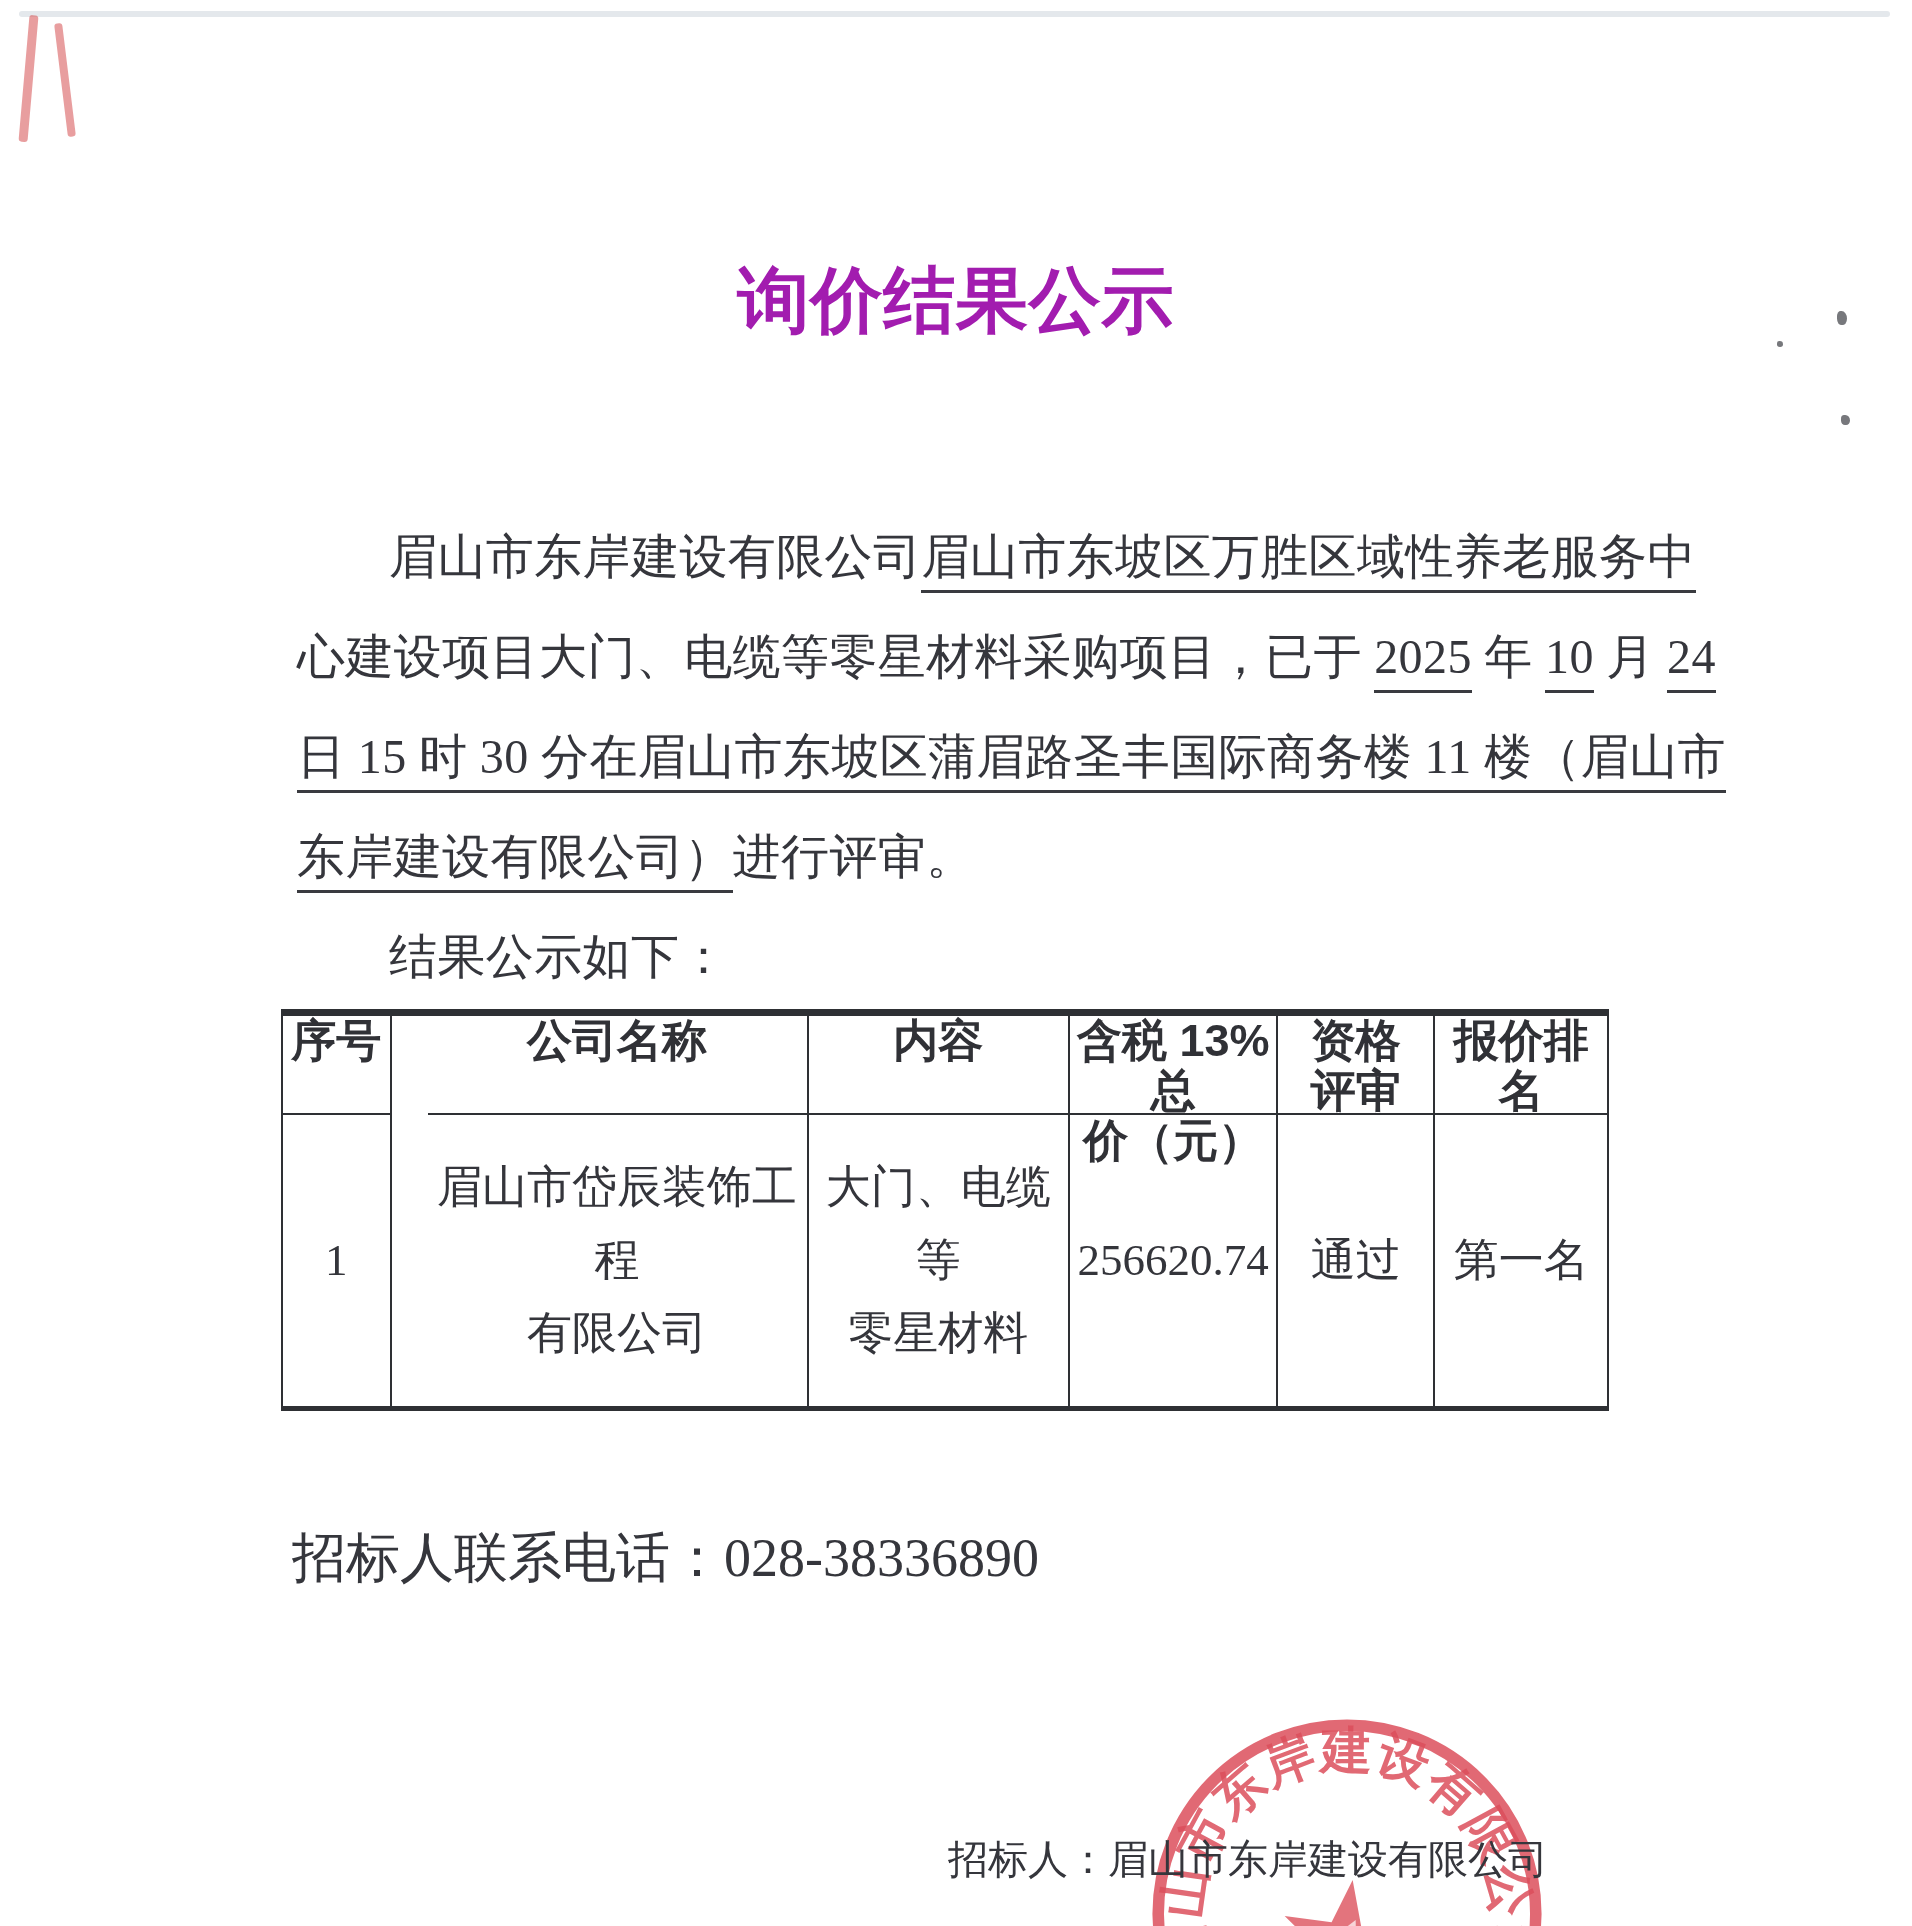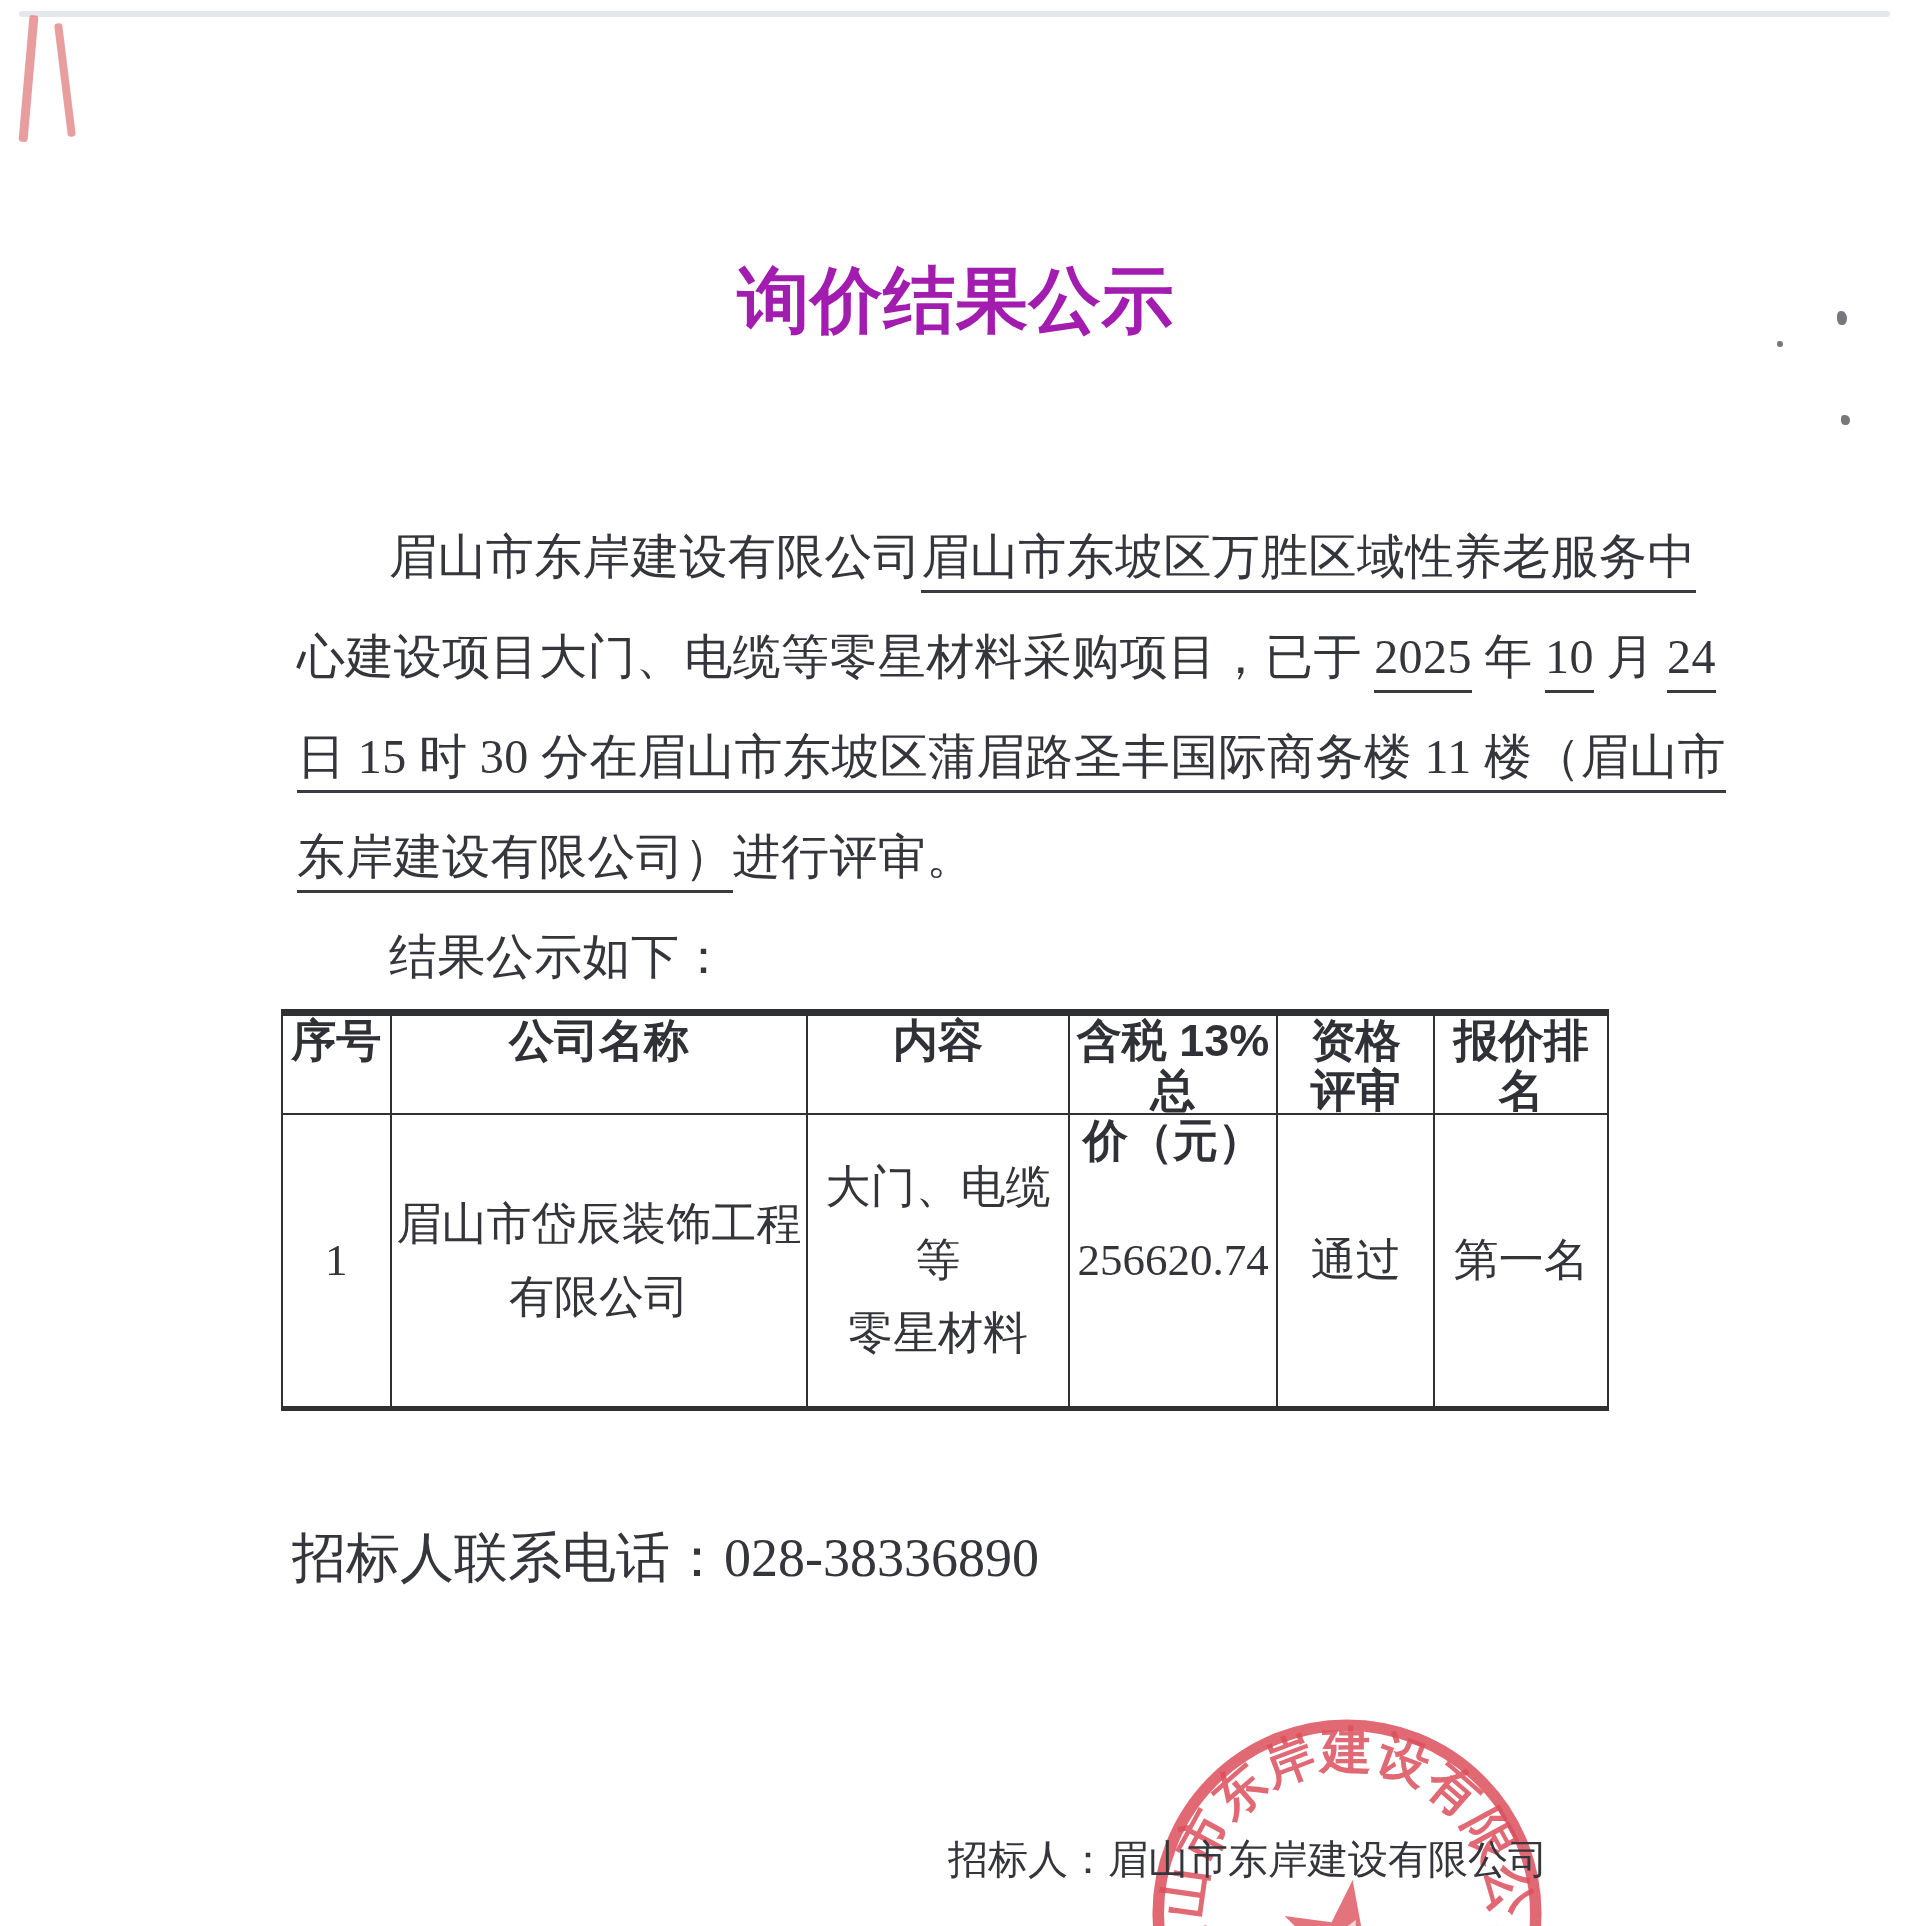--- a/index.html
+++ b/index.html
@@ -53,21 +53,21 @@
     height:97px;border-bottom:2.7px solid #2e3034;box-sizing:content-box;
     display:flex;flex-direction:column;align-items:center;justify-content:flex-start;
     font-family:"Liberation Sans", sans-serif;
     font-weight:bold;font-size:45px;line-height:50px;
     color:#303136;text-align:center;
   }
   .td{
     flex:1;display:flex;flex-direction:column;align-items:center;justify-content:center;
     font-size:45px;line-height:73px;color:#34353b;text-align:center;
   }
-  .c1{width:110px;} .c2{width:422px;} .c3{width:265px;} .c4{width:211px;} .c5{width:159px;} .c6{width:174px;}
+  .c1{width:110px;} .c2{width:422px;padding-left:36px;} .c3{width:265px;} .c4{width:211px;} .c5{width:159px;} .c6{width:174px;}
 
   .phone{position:absolute;left:292px;top:1535px;font-size:54px;line-height:47px;white-space:nowrap;}
   .sig{position:absolute;top:1836px;left:948px;font-size:40px;line-height:47px;white-space:nowrap;z-index:3;}
 
   .stampwrap{position:absolute;left:1137px;top:1704px;width:420px;height:420px;z-index:2;}
   .stampwrap svg{width:100%;height:100%;}
   .stamp-text{font-family:"Liberation Sans", sans-serif;font-weight:bold;}
 </style>
 </head>
 <body>

